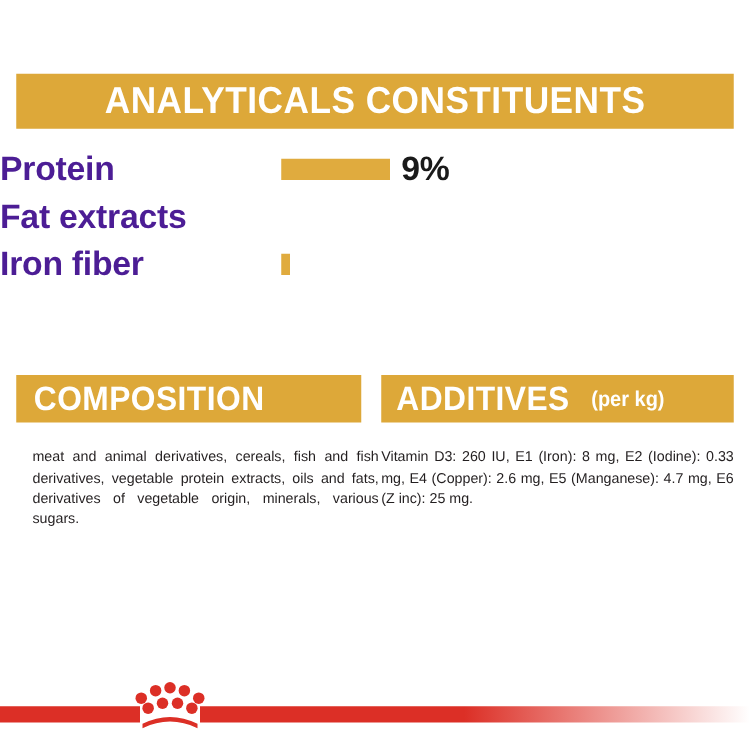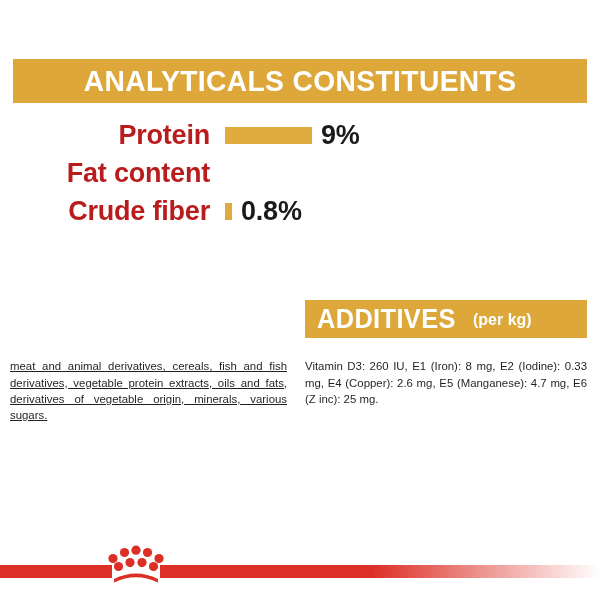--- a/index.html
+++ b/index.html
@@ -92,24 +92,23 @@
     top: 116px;
     width: 600px;
   }
   .nutrient-row {
     display: flex;
     align-items: center;
     height: 38px;
   }
   .nutrient-label {
     width: 210px;
-    text-align: right;
-    font-size: 27px;
-    font-weight: 700;
-    color: #b91c1c;
+    font-size: 27px;
+    font-weight: 700;
+    color: #4c1d95;
     line-height: 1;
     white-space: nowrap;
     letter-spacing: -0.2px;
   }
   .nutrient-bar-wrap {
     margin-left: 15px;
     display: flex;
     align-items: center;
   }
   .nutrient-bar {
@@ -129,24 +128,23 @@
 
   
   .body-text {
     position: absolute;
     font-size: 11.4px;
     line-height: 1.42;
     color: #231f20;
     text-align: justify;
   }
   #composition-text {
-    left: 10px;
+    left: 26px;
     top: 347px;
     width: 277px;
-    text-decoration: underline;
   }
   #additives-text {
     left: 305px;
     top: 347px;
     width: 282px;
   }
 
   
   #footer-rule-left {
     position: absolute;
@@ -185,33 +183,35 @@
 
     <div class="nutrient-row">
       <span class="nutrient-label">Protein</span>
       <span class="nutrient-bar-wrap">
         <span class="nutrient-bar" style="width: 87px;"></span>
         <span class="nutrient-value">9%</span>
       </span>
     </div>
 
     <div class="nutrient-row">
-      <span class="nutrient-label">Fat content</span>
+      <span class="nutrient-label">Fat extracts</span>
     </div>
 
     <div class="nutrient-row">
-      <span class="nutrient-label">Crude fiber</span>
+      <span class="nutrient-label">Iron fiber</span>
       <span class="nutrient-bar-wrap">
         <span class="nutrient-bar" style="width: 7px;"></span>
-        <span class="nutrient-value">0.8%</span>
       </span>
     </div>
 
   </div>
 
+  <div class="banner" id="composition-banner">
+    <span class="banner-title">COMPOSITION</span>
+  </div>
   <p class="body-text" id="composition-text">meat and animal derivatives, cereals, fish and fish derivatives, vegetable protein extracts, oils and fats, derivatives of vegetable origin, minerals, various sugars.</p>
 
   <div class="banner" id="additives-banner">
     <span class="banner-title">ADDITIVES</span>
     <span class="banner-sub">(per kg)</span>
   </div>
   <p class="body-text" id="additives-text">Vitamin D3: 260 IU, E1 (Iron): 8 mg, E2 (Iodine): 0.33 mg, E4 (Copper): 2.6 mg, E5 (Manganese): 4.7 mg, E6 (Z inc): 25 mg.</p>
 
   <div id="footer-rule-left"></div>
   <div id="footer-rule-right"></div>

